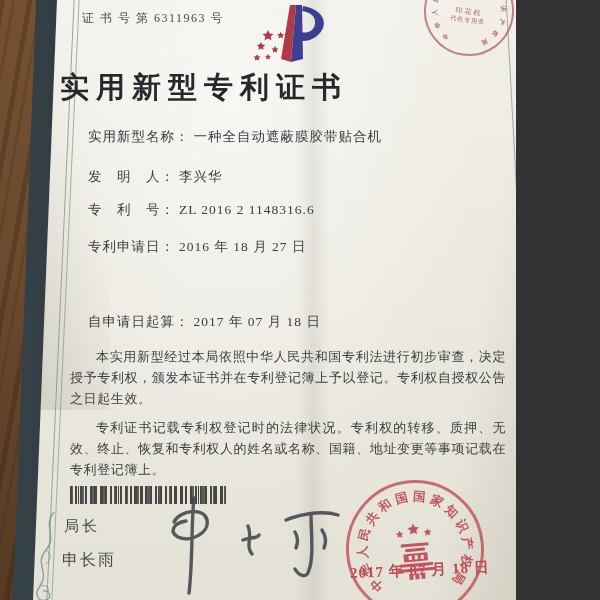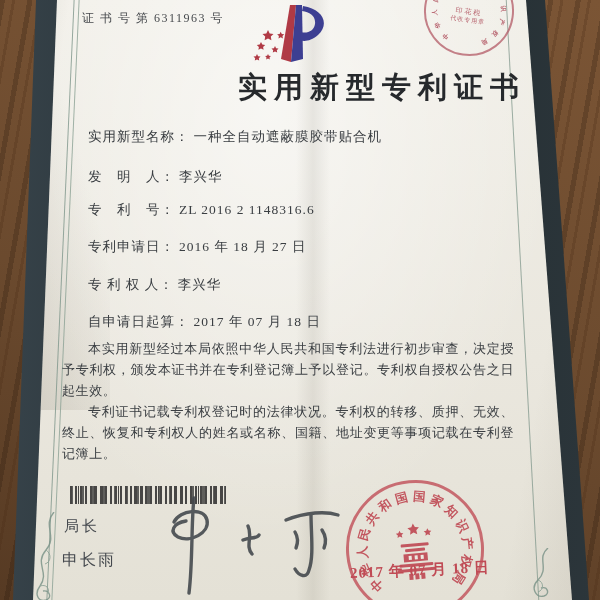--- a/index.html
+++ b/index.html
@@ -1,16 +1,16 @@
 <!DOCTYPE html>
 <html><head>
 <meta charset="utf-8">
 <style>
   html,body{margin:0;padding:0;background:#333;}
-  .scene{position:relative;width:600px;height:600px;overflow:hidden;
+  .scene{position:relative;width:516px;height:600px;overflow:hidden;
          font-family:"Liberation Serif","DejaVu Serif",serif;color:#3d4145;}
 
   
   .wood{position:absolute;inset:0;
     background:
       repeating-linear-gradient(100deg, rgba(30,16,6,.22) 0 5px, rgba(0,0,0,0) 5px 12px,
                                 rgba(72,42,20,.25) 12px 15px, rgba(0,0,0,0) 15px 27px),
       linear-gradient(15deg,#563a23 0%,#6b4a2e 45%,#7b5535 100%);}
 
   
@@ -35,39 +35,39 @@
   .gline-left{position:absolute;left:60px;top:-20px;width:4px;height:640px;
     border-left:1px solid #7d958a;border-right:1px solid #8aa094;opacity:.8;
     transform:rotate(2.6deg);}
   .gline-right{position:absolute;left:522px;top:-20px;width:2px;height:640px;
     border-left:1px solid #7d958a;opacity:.75;transform:rotate(-3.1deg);}
   .orn{position:absolute;opacity:.85;}
 
   
   .cert-no{position:absolute;left:82px;top:10px;font-size:12px;letter-spacing:1.5px;color:#46494d;}
   .logo{position:absolute;left:245px;top:2px;}
-  .title{position:absolute;left:60px;top:68px;width:466px;text-align:right;
+  .title{position:absolute;left:60px;top:68px;width:466px;text-align:left;
     font-size:29px;font-weight:600;letter-spacing:7px;color:#26292c;}
 
   
   .corner-seal{position:absolute;left:424px;top:-34px;width:86px;height:86px;border-radius:50%;
     border:2px solid rgba(176,84,96,.8);color:#b25663;opacity:.9;transform:rotate(8deg);}
   .corner-seal .ring-ch{font-size:6px;font-weight:700;}
   .corner-center{position:absolute;left:0;top:40px;width:100%;text-align:center;line-height:1.25;}
   .corner-center .l1{font-size:7px;letter-spacing:2px;}
   .corner-center .l2{font-size:6px;letter-spacing:1px;}
 
   
   .field{position:absolute;left:88px;font-size:13.5px;letter-spacing:1px;color:#3a3e42;white-space:nowrap;}
   .field .val{margin-left:4px;}
 
   
   .body-text{position:absolute;left:62px;top:338px;width:452px;font-size:13px;
     line-height:21px;text-align:justify;color:#3a3e42;letter-spacing:.6px;}
-  .body-text p{margin:0;text-indent:2em;}
+  .body-text p{margin:8px;text-indent:2em;}
 
   
   .barcode{position:absolute;left:70px;top:486px;width:156px;height:18px;opacity:.85;
     background:
       repeating-linear-gradient(90deg,#2b2b2b 0 2px,rgba(0,0,0,0) 2px 5px),
       repeating-linear-gradient(90deg,#2b2b2b 0 1px,rgba(0,0,0,0) 1px 8px),
       repeating-linear-gradient(90deg,rgba(43,43,43,.85) 0 3px,rgba(0,0,0,0) 3px 11px);}
 
   
   .director-label{position:absolute;left:64px;top:517px;font-size:15px;letter-spacing:3px;color:#45494e;}
@@ -145,23 +145,20 @@
       <span>发　明　人：</span><span class="val">李兴华</span>
     </div>
     <div class="field" style="top:128px;">
       <span>实用新型名称：</span><span class="val">一种全自动遮蔽膜胶带贴合机</span>
     </div>
     <div class="field" style="top:201px;">
       <span>专　利　号：</span><span class="val">ZL 2016 2 1148316.6</span>
     </div>
     <div class="field" style="top:238px;">
       <span>专利申请日：</span><span class="val">2016 年 18 月 27 日</span>
-    </div>
-    <div class="field" style="top:276px;">
-      <span>专 利 权 人：</span><span class="val">李兴华</span>
     </div>
     <div class="field" style="top:313px;">
       <span>自申请日起算：</span><span class="val">2017 年 07 月 18 日</span>
     </div>
 
     <div class="body-text">
       <p>本实用新型经过本局依照中华人民共和国专利法进行初步审查，决定授予专利权，颁发本证书并在专利登记簿上予以登记。专利权自授权公告之日起生效。</p>
       <p>专利证书记载专利权登记时的法律状况。专利权的转移、质押、无效、终止、恢复和专利权人的姓名或名称、国籍、地址变更等事项记载在专利登记簿上。</p>
     </div>
 

